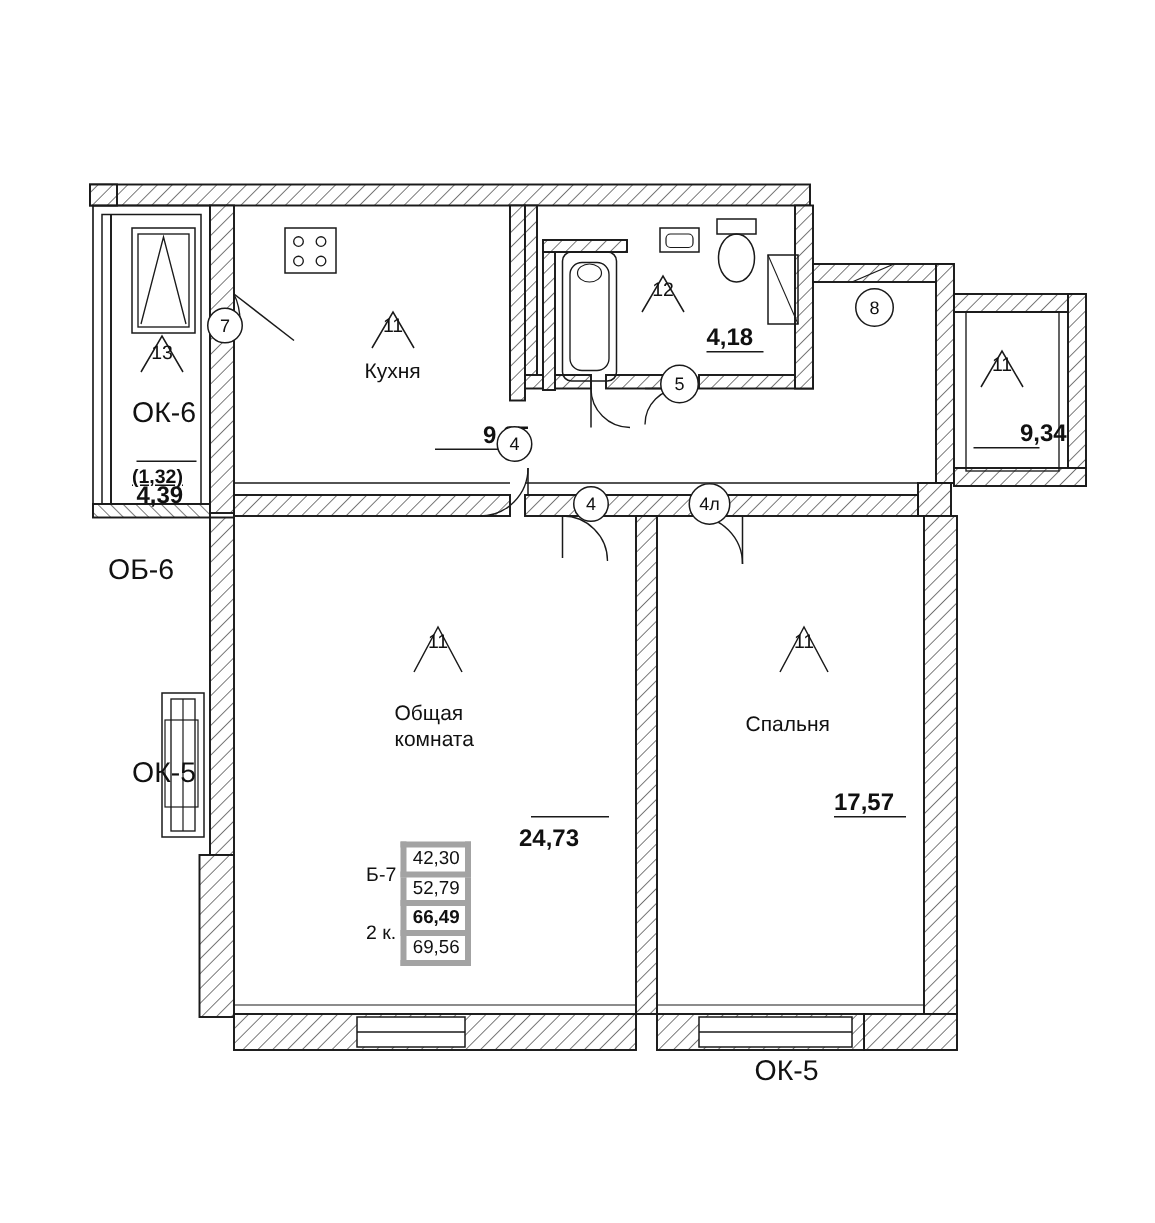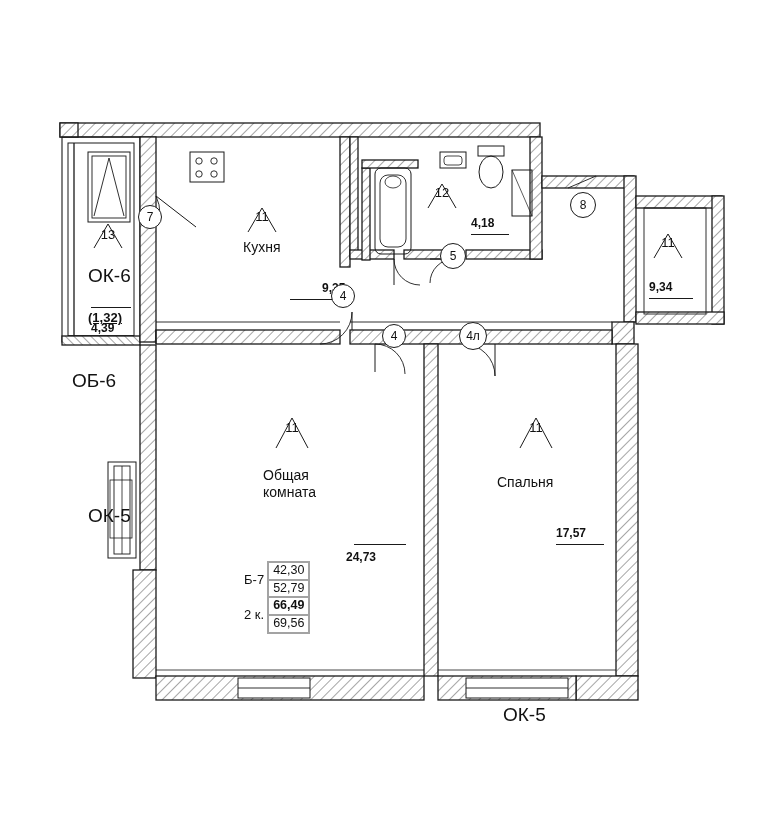--- a/index.html
+++ b/index.html
@@ -26,21 +26,21 @@
     font-family: Liberation Sans, sans-serif;
     white-space: nowrap;
     line-height: 1.1;
   }
   .room-name {
     font-size: 14px;
     color: #111;
     text-align: center;
   }
   .area-bold {
-    font-size: 12px;
+    font-size: 16px;
     font-weight: bold;
     color: #111;
   }
   .small-bold {
     font-size: 13px;
     font-weight: bold;
     color: #111;
   }
   .plain {
     font-size: 19px;
@@ -63,21 +63,21 @@
     color: #111;
     box-sizing: border-box;
   }
   .tbl {
     position: absolute;
     border-collapse: collapse;
     background: #fff;
     font-size: 12.5px;
   }
   .tbl td {
-    border: 2px solid #a3a3a3;
+    border: 4px solid #a3a3a3;
     padding: 0px 4px;
     text-align: center;
     color: #111;
     line-height: 1.25;
     white-space: nowrap;
   }
   .tbl td.side {
     border: none;
     font-size: 13px;
     text-align: right;
@@ -226,21 +226,21 @@
 <div class="marker-num lbl" style="left:526px; top:421px;">11</div>
 <div class="marker-num lbl" style="left:98px; top:228px;">13</div>
 
 <div class="lbl room-name" style="left:243px; top:240px;">Кухня</div>
 <div class="lbl room-name" style="left:263px; top:468px;">Общая</div>
 <div class="lbl room-name" style="left:263px; top:485px;">комната</div>
 <div class="lbl room-name" style="left:497px; top:475px;">Спальня</div>
 
 <div class="lbl area-bold" style="left:290px; top:282px;margin-left:32px;">9,35</div>
 <div class="lbl area-bold" style="left:471px; top:217px;">4,18</div>
-<div class="lbl area-bold" style="left:649px; top:281px;">9,34</div>
+<div class="lbl area-bold" style="left:680px; top:281px;">9,34</div>
 <div class="lbl area-bold" style="left:346px; top:527px;margin-top:24px;">24,73</div>
 <div class="lbl area-bold" style="left:556px; top:527px;">17,57</div>
 <div class="lbl area-bold" style="left:91px; top:290px;margin-top:32px;">4,39</div>
 <div class="lbl small-bold" style="left:88px; top:311px; text-decoration:underline;">(1,32)</div>
 
 <div style="position:absolute; left:290px; top:299px; width:46px; height:1px; background:#1a1a1a;"></div>
 <div style="position:absolute; left:471px; top:234px; width:38px; height:1px; background:#1a1a1a;"></div>
 <div style="position:absolute; left:649px; top:298px; width:44px; height:1px; background:#1a1a1a;"></div>
 <div style="position:absolute; left:354px; top:544px; width:52px; height:1px; background:#1a1a1a;"></div>
 <div style="position:absolute; left:556px; top:544px; width:48px; height:1px; background:#1a1a1a;"></div>

